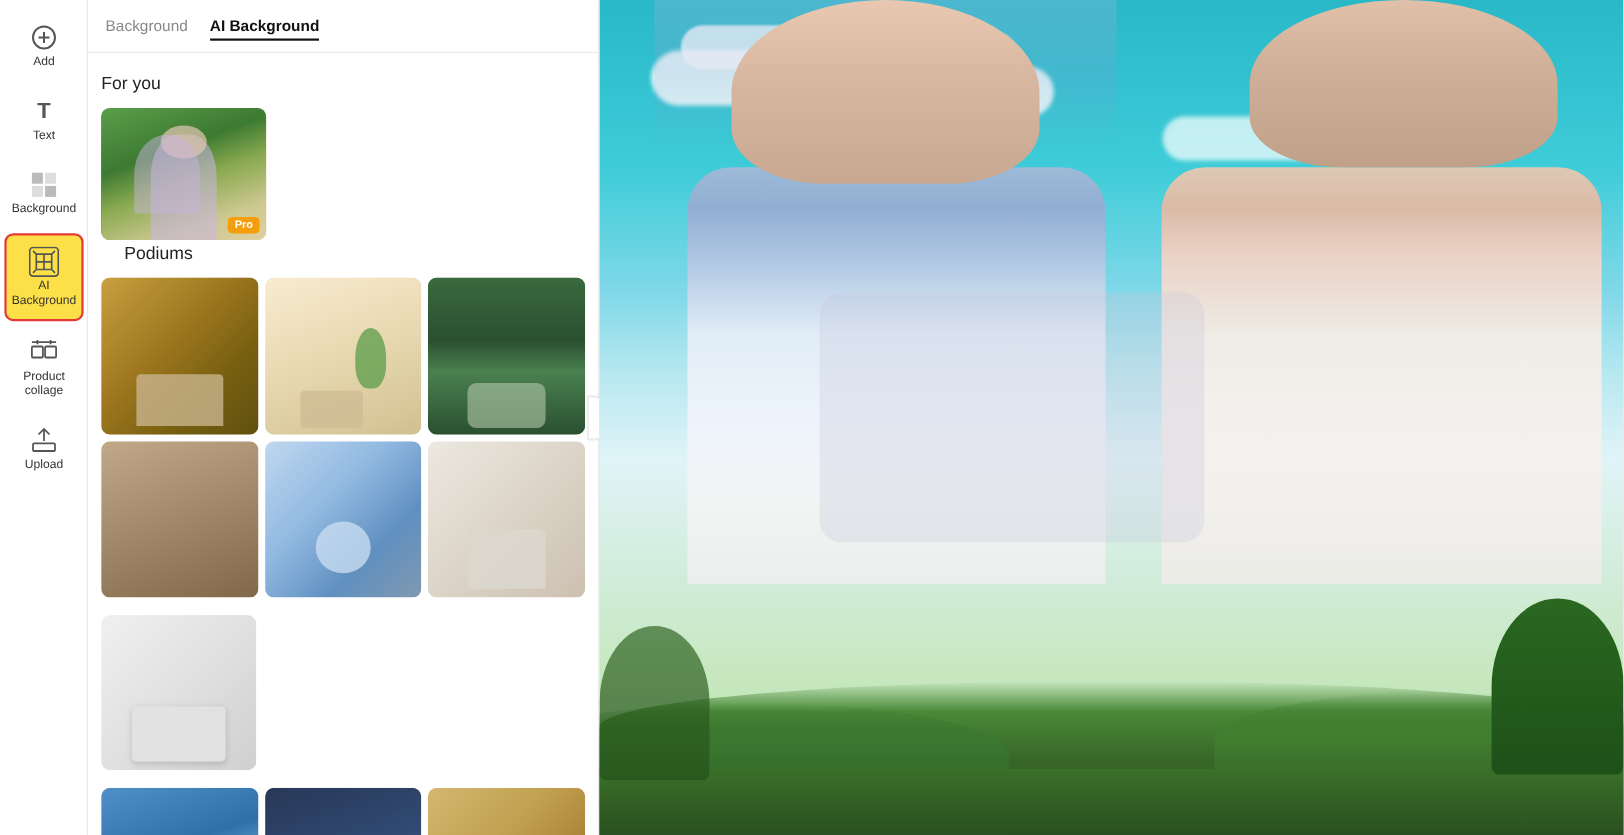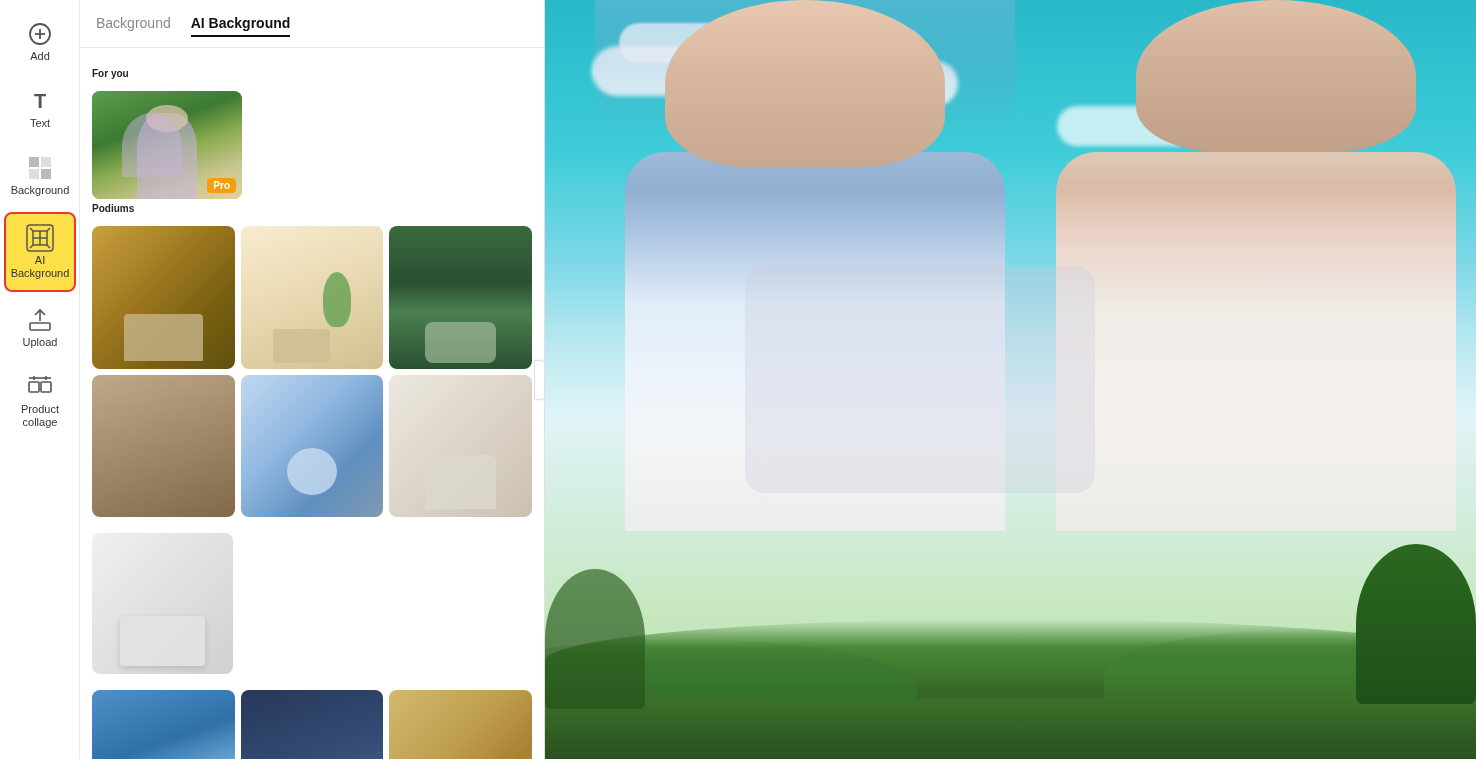--- a/index.html
+++ b/index.html
@@ -93,22 +93,22 @@
 
     .panel-content {
       flex: 1;
       overflow-y: auto;
       padding: 16px 12px;
     }
     .panel-content::-webkit-scrollbar { width: 4px; }
     .panel-content::-webkit-scrollbar-thumb { background: #ccc; border-radius: 4px; }
 
     .section-title {
-      font-size: 10px;
-      font-weight: 700;
+      font-size: 16px;
+      font-weight: 400;
       color: #222;
       margin-bottom: 12px;
       margin-top: 4px;
     }
     .pro-badge {
       position: absolute;
       bottom: 6px;
       right: 6px;
       background: #f59e0b;
       color: #fff;
@@ -175,21 +175,21 @@
       display: flex;
       align-items: center;
       justify-content: center;
       position: relative;
       overflow: hidden;
     }
 
     
     .for-you-scene {
       width: 150px;
-      height: 108px;
+      height: 120px;
       background: linear-gradient(135deg, #5a9e4a 0%, #3d7a32 40%, #c8b880 60%, #e8d4a0 100%);
       border-radius: 8px;
       overflow: hidden;
       position: relative;
       cursor: pointer;
     }
     .for-you-scene::after {
       content: '';
       position: absolute;
       bottom: 20%;
@@ -245,41 +245,41 @@
         <line x1="7" y1="21" x2="21" y2="21" stroke="#555" stroke-width="1.5"></line>
         <path d="M4 4 L7 7 M24 4 L21 7 M4 24 L7 21 M24 24 L21 21" stroke="#555" stroke-width="1.5"></path>
       </svg>
     </div>
     <span class="sidebar-label" style="font-size:11px; text-align:center; line-height:1.2; color:#333;">AI<br>Background</span>
   </div>
 
   <div class="sidebar-item">
     <div class="sidebar-icon">
       <svg width="26" height="26" viewBox="0 0 26 26" fill="none" stroke="#555" stroke-width="1.6">
-        <rect x="3" y="16" width="20" height="7" rx="1"></rect>
-        <line x1="13" y1="3" x2="13" y2="14"></line>
-        <polyline points="8,8 13,3 18,8"></polyline>
-      </svg>
-    </div>
-    <span class="sidebar-label">Upload</span>
-  </div>
-
-  <div class="sidebar-item">
-    <div class="sidebar-icon">
-      <svg width="26" height="26" viewBox="0 0 26 26" fill="none" stroke="#555" stroke-width="1.6">
         <rect x="2" y="8" width="10" height="10" rx="1"></rect>
         <rect x="14" y="8" width="10" height="10" rx="1"></rect>
         <line x1="7" y1="2" x2="7" y2="6"></line>
         <line x1="19" y1="2" x2="19" y2="6"></line>
         <line x1="2" y1="4" x2="24" y2="4"></line>
       </svg>
     </div>
     <span class="sidebar-label" style="font-size:11px; text-align:center; line-height:1.2; color:#333;">Product<br>collage</span>
   </div>
 
+  <div class="sidebar-item">
+    <div class="sidebar-icon">
+      <svg width="26" height="26" viewBox="0 0 26 26" fill="none" stroke="#555" stroke-width="1.6">
+        <rect x="3" y="16" width="20" height="7" rx="1"></rect>
+        <line x1="13" y1="3" x2="13" y2="14"></line>
+        <polyline points="8,8 13,3 18,8"></polyline>
+      </svg>
+    </div>
+    <span class="sidebar-label">Upload</span>
+  </div>
+
 </div>
 
 <div class="panel" style="position:relative;">
 
   <div class="panel-tabs">
     <div class="panel-tab">Background</div>
     <div class="panel-tab active">AI Background</div>
   </div>
 
   <div class="panel-content">
@@ -288,21 +288,21 @@
 
     <div class="for-you-scene">
 
       <div style="position:absolute;top:0;left:0;right:0;bottom:0;background:linear-gradient(160deg,#5a9e4a 0%,#3d7a32 35%,#8aaa50 55%,#ccc890 80%,#e0d0a0 100%);"></div>
 
       <div style="position:absolute;bottom:0;left:30%;width:40%;height:80%;background:rgba(200,180,230,0.55);border-radius:40% 40% 0 0;"></div>
       <div style="position:absolute;bottom:62%;left:36%;width:28%;height:25%;background:rgba(230,200,180,0.7);border-radius:50%;"></div>
       <div class="pro-badge">Pro</div>
     </div>
 
-    <div class="section-title" style="margin-top:4px;">Podiums</div>
+    <div class="section-title" style="margin-top:4px;margin-left:21px;">Podiums</div>
 
     <div class="thumb-grid">
 
       <div class="thumb thumb-p1">
         <div style="width:100%;height:100%;background:linear-gradient(135deg,#c8a040 0%,#a07820 40%,#786010 70%,#605010 100%);display:flex;align-items:flex-end;justify-content:center;padding-bottom:8px;">
           <div style="width:55%;height:35%;background:rgba(200,180,140,0.8);border-radius:4px 4px 0 0;"></div>
         </div>
       </div>
       <div class="thumb thumb-p2">
         <div style="width:100%;height:100%;background:linear-gradient(160deg,#f8ecd0 0%,#e8d8b0 50%,#d0c090 100%);display:flex;align-items:flex-end;justify-content:center;padding-bottom:6px;">

